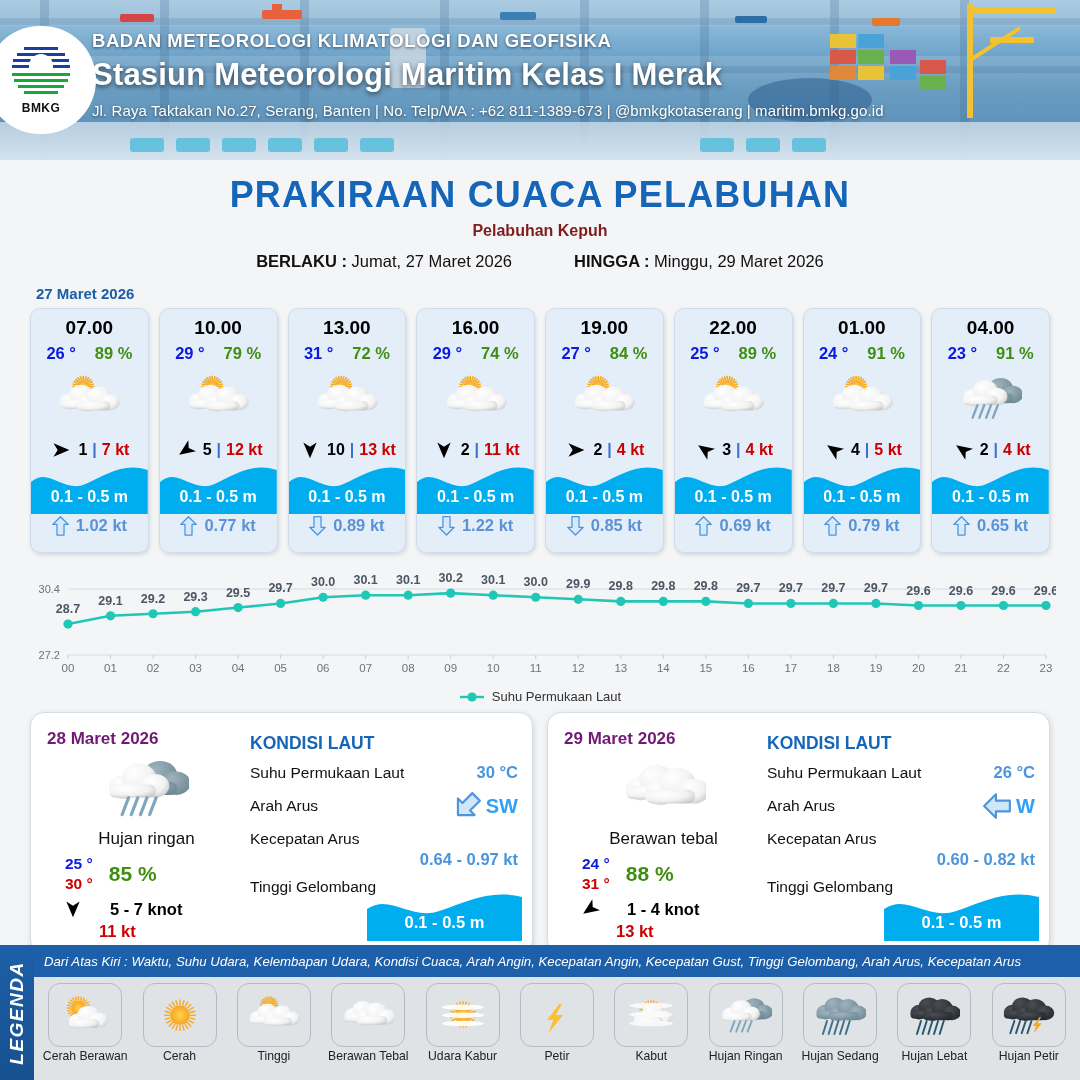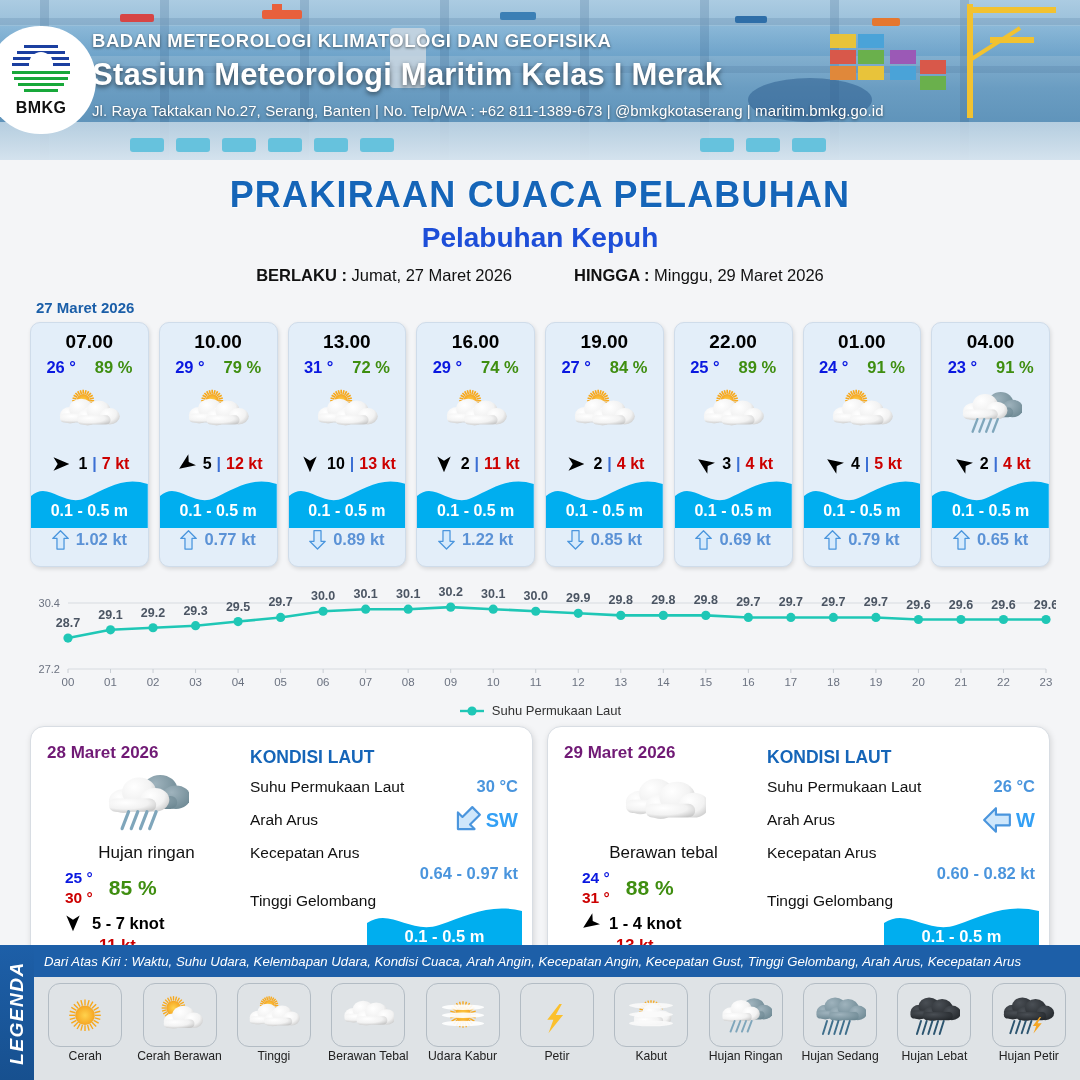--- a/index.html
+++ b/index.html
@@ -26,33 +26,33 @@
   .chair { position:absolute; bottom:8px; width:34px; height:14px; background:#66c2dd; border-radius:3px; }
 
   .logo { position:absolute; left:-14px; top:26px; width:110px; height:108px;
           background:#fff; border-radius:56px; z-index:6;
           display:flex; flex-direction:column; align-items:center; justify-content:center; }
   .logo-mark { width:58px; height:54px; position:relative; }
   .logo-top { position:absolute; top:0; left:0; width:58px; height:26px; overflow:hidden; }
   .lt-line { position:absolute; left:0; width:58px; height:3px; background:#1b3fa0; }
   .logo-bot { position:absolute; top:27px; left:0; width:58px; height:27px; overflow:hidden; }
   .lb-line { position:absolute; left:0; width:58px; height:3px; background:#18a83a; }
-  .logo-text { font-size:16px; font-weight:bold; color:#111; letter-spacing:.4px; margin-top:2px;text-align:right; }
+  .logo-text { font-size:12px; font-weight:bold; color:#111; letter-spacing:.4px; margin-top:2px;text-align:right; }
 
   .hdr-txt { position:absolute; left:92px; top:30px; z-index:5; text-shadow:0 1px 3px rgba(0,0,0,.55); }
   .hdr-l1 { font-size:18.5px; font-weight:bold; color:#fff; letter-spacing:.55px; }
   .hdr-l2 { font-size:31px; font-weight:bold; color:#fff; letter-spacing:.2px; margin-top:5px;
             text-shadow:0 2px 5px rgba(0,0,0,.6); }
   .hdr-l3 { font-size:15px; color:#fff; margin-top:9px; letter-spacing:.1px; }
 
   
   .title-wrap { text-align:center; padding-top:14px; }
   .title-main { font-size:36px; font-weight:bold; color:#1565b8; letter-spacing:1.2px;
                 text-shadow:1px 1px 0 rgba(255,255,255,.9); }
-  .title-sub { font-size:28px; font-weight:bold; color:#1d4ed8; margin-top:6px; }
+  .title-sub { font-size:16px; font-weight:bold; color:#7f1d1d; margin-top:6px; }
   .valid-row { margin-top:12px; font-size:16.5px; color:#111; display:flex;
                justify-content:center; gap:62px; }
   .valid-k { font-weight:bold; }
 
   
   .date-label { margin:14px 0 6px 36px; font-size:15px; font-weight:bold; color:#1a5ea8; }
 
   
   .cards { display:flex; gap:10px; padding:0 30px; }
   .card { width:120px; height:245px; background:#e3eef9; border-radius:10px;
@@ -89,21 +89,21 @@
          box-shadow:1px 2px 6px rgba(0,0,0,.13); position:relative; display:flex; }
   .day-left { width:215px; padding:16px 0 0 16px; position:relative; }
   .day-date { font-size:17px; font-weight:bold; color:#701a75; }
   .day-icon { height:74px; display:flex; align-items:center; justify-content:center; margin-top:2px; }
   .day-cond { text-align:center; font-size:17px; color:#111; margin-top:4px; }
   .day-tt { display:flex; align-items:center; gap:16px; margin:6px 0 0 18px; }
   .tt-col { display:flex; flex-direction:column; }
   .t-min { font-size:15.5px; font-weight:bold; color:#0a18e0; }
   .t-max { font-size:15.5px; font-weight:bold; color:#cc0000; margin-top:2px; }
   .d-hum { font-size:21px; font-weight:bold; color:#3f8e10; }
-  .day-wind { display:flex; align-items:center; gap:7px; margin:6px 0 0 14px; }
+  .day-wind { display:flex; align-items:center; gap:25px; margin:6px 0 0 14px; }
   .dw-txt { font-size:16.5px; font-weight:bold; color:#000; }
   .day-gust { font-size:16.5px; font-weight:bold; color:#cc0000; margin:3px 0 0 52px; }
 
   .day-right { flex:1; padding:20px 14px 0 0; position:relative; }
   .kond-title { font-size:17.5px; font-weight:bold; color:#1565b8; margin-left:4px; }
   .kr { display:flex; align-items:center; margin-top:9px; }
   .kr-lab { font-size:15.5px; color:#111; margin-left:4px; }
   .kr-val { font-size:16.5px; font-weight:bold; color:#4a95dd; margin-left:auto; }
   .kr-cur { font-size:16.5px; font-weight:bold; color:#4a95dd; text-align:right; margin-top:2px; }
   .cur-dir { display:flex; align-items:center; gap:4px; margin-left:auto; }
@@ -1242,20 +1242,79 @@
   <div class="legend-bar">
     <div class="leg-side">
       <span>LEGENDA</span>
     </div>
     <div class="leg-note">Dari Atas Kiri : Waktu, Suhu Udara, Kelembapan Udara, Kondisi Cuaca, Arah Angin, Kecepatan Angin, Kecepatan Gust, Tinggi Gelombang, Arah Arus, Kecepatan Arus</div>
     <div class="leg-items" id="legItems">
         <div class="leg-item">
           <div class="leg-ico-box">
             <svg viewBox="0 0 64 52" width="52" height="42.64">
               <defs>
+                <radialGradient id="gwcerah-berawan" cx="35%" cy="32%" r="78%">
+                  <stop offset="0%" stop-color="#ffffff"></stop>
+                  <stop offset="62%" stop-color="#f2f2f2"></stop>
+                  <stop offset="100%" stop-color="#c9c9c9"></stop>
+                </radialGradient>
+                <radialGradient id="gdcerah-berawan" cx="35%" cy="30%" r="80%">
+                  <stop offset="0%" stop-color="#9fb3bd"></stop>
+                  <stop offset="100%" stop-color="#6d8893"></stop>
+                </radialGradient>
+                <radialGradient id="gkcerah-berawan" cx="35%" cy="30%" r="80%">
+                  <stop offset="0%" stop-color="#4a4f55"></stop>
+                  <stop offset="100%" stop-color="#23272b"></stop>
+                </radialGradient>
+                <radialGradient id="gscerah-berawan" cx="50%" cy="50%" r="50%">
+                  <stop offset="0%" stop-color="#ffd24d"></stop>
+                  <stop offset="100%" stop-color="#f5a623"></stop>
+                </radialGradient>
+              </defs>
+              <g>
+                <line x1="33.18" y1="17" x2="38.58" y2="17" stroke="#f7a81b" stroke-width="1.7"></line>
+                <line x1="32.867199085333645" y1="19.37595883404114" x2="38.083198547294614" y2="20.773581677594752" stroke="#f7a81b" stroke-width="1.7"></line>
+                <line x1="31.950113206741147" y1="21.59" x2="36.626650387177115" y2="24.29" stroke="#f7a81b" stroke-width="1.7"></line>
+                <line x1="30.491240251292506" y1="23.491240251292506" x2="34.309616869699866" y2="27.309616869699866" stroke="#f7a81b" stroke-width="1.7"></line>
+                <line x1="28.59" y1="24.950113206741147" x2="31.290000000000003" y2="29.626650387177115" stroke="#f7a81b" stroke-width="1.7"></line>
+                <line x1="26.37595883404114" y1="25.867199085333645" x2="27.773581677594752" y2="31.083198547294618" stroke="#f7a81b" stroke-width="1.7"></line>
+                <line x1="24" y1="26.18" x2="24" y2="31.580000000000002" stroke="#f7a81b" stroke-width="1.7"></line>
+                <line x1="21.62404116595886" y1="25.867199085333645" x2="20.226418322405248" y2="31.083198547294618" stroke="#f7a81b" stroke-width="1.7"></line>
+                <line x1="19.410000000000004" y1="24.950113206741147" x2="16.71" y2="29.626650387177115" stroke="#f7a81b" stroke-width="1.7"></line>
+                <line x1="17.508759748707494" y1="23.491240251292506" x2="13.690383130300136" y2="27.309616869699866" stroke="#f7a81b" stroke-width="1.7"></line>
+                <line x1="16.049886793258853" y1="21.59" x2="11.373349612822883" y2="24.29" stroke="#f7a81b" stroke-width="1.7"></line>
+                <line x1="15.132800914666355" y1="19.375958834041143" x2="9.916801452705386" y2="20.773581677594755" stroke="#f7a81b" stroke-width="1.7"></line>
+                <line x1="14.82" y1="17" x2="9.419999999999998" y2="17.000000000000004" stroke="#f7a81b" stroke-width="1.7"></line>
+                <line x1="15.132800914666353" y1="14.62404116595886" x2="9.916801452705382" y2="13.226418322405246" stroke="#f7a81b" stroke-width="1.7"></line>
+                <line x1="16.04988679325885" y1="12.410000000000004" x2="11.37334961282288" y2="9.710000000000004" stroke="#f7a81b" stroke-width="1.7"></line>
+                <line x1="17.50875974870749" y1="10.508759748707497" x2="13.69038313030013" y2="6.690383130300143" stroke="#f7a81b" stroke-width="1.7"></line>
+                <line x1="19.409999999999997" y1="9.049886793258857" x2="16.709999999999994" y2="4.373349612822887" stroke="#f7a81b" stroke-width="1.7"></line>
+                <line x1="21.62404116595886" y1="8.132800914666353" x2="20.226418322405248" y2="2.916801452705382" stroke="#f7a81b" stroke-width="1.7"></line>
+                <line x1="24" y1="7.82" x2="23.999999999999996" y2="2.419999999999998" stroke="#f7a81b" stroke-width="1.7"></line>
+                <line x1="26.375958834041136" y1="8.132800914666353" x2="27.773581677594745" y2="2.916801452705382" stroke="#f7a81b" stroke-width="1.7"></line>
+                <line x1="28.59" y1="9.049886793258853" x2="31.290000000000003" y2="4.373349612822885" stroke="#f7a81b" stroke-width="1.7"></line>
+                <line x1="30.491240251292503" y1="10.508759748707492" x2="34.30961686969986" y2="6.690383130300134" stroke="#f7a81b" stroke-width="1.7"></line>
+                <line x1="31.950113206741143" y1="12.409999999999997" x2="36.626650387177115" y2="9.709999999999994" stroke="#f7a81b" stroke-width="1.7"></line>
+                <line x1="32.867199085333645" y1="14.624041165958852" x2="38.083198547294614" y2="13.226418322405236" stroke="#f7a81b" stroke-width="1.7"></line>
+                <circle cx="24" cy="17" r="9" fill="url(#gscerah-berawan)"></circle>
+              </g>
+              <g transform="translate(34,31) scale(1.05)">
+                <ellipse cx="-10" cy="2" rx="11" ry="9" fill="url(#gwcerah-berawan)"></ellipse>
+                <ellipse cx="2" cy="-5" rx="13" ry="11" fill="url(#gwcerah-berawan)"></ellipse>
+                <ellipse cx="14" cy="1" rx="11" ry="9" fill="url(#gwcerah-berawan)"></ellipse>
+                <rect x="-21" y="0" width="36" height="10" rx="5" fill="url(#gwcerah-berawan)"></rect>
+              </g>
+            </svg>
+          </div>
+          <div class="leg-cap">Cerah Berawan</div>
+        </div>
+        <div class="leg-item">
+          <div class="leg-ico-box">
+            <svg viewBox="0 0 64 52" width="52" height="42.64">
+              <defs>
                 <radialGradient id="gwcerah" cx="35%" cy="32%" r="78%">
                   <stop offset="0%" stop-color="#ffffff"></stop>
                   <stop offset="62%" stop-color="#f2f2f2"></stop>
                   <stop offset="100%" stop-color="#c9c9c9"></stop>
                 </radialGradient>
                 <radialGradient id="gdcerah" cx="35%" cy="30%" r="80%">
                   <stop offset="0%" stop-color="#9fb3bd"></stop>
                   <stop offset="100%" stop-color="#6d8893"></stop>
                 </radialGradient>
                 <radialGradient id="gkcerah" cx="35%" cy="30%" r="80%">
@@ -1295,79 +1354,20 @@
                 <circle cx="32" cy="26" r="12" fill="url(#gscerah)"></circle>
               </g>
             </svg>
           </div>
           <div class="leg-cap">Cerah</div>
         </div>
         <div class="leg-item">
           <div class="leg-ico-box">
             <svg viewBox="0 0 64 52" width="52" height="42.64">
               <defs>
-                <radialGradient id="gwcerah-berawan" cx="35%" cy="32%" r="78%">
-                  <stop offset="0%" stop-color="#ffffff"></stop>
-                  <stop offset="62%" stop-color="#f2f2f2"></stop>
-                  <stop offset="100%" stop-color="#c9c9c9"></stop>
-                </radialGradient>
-                <radialGradient id="gdcerah-berawan" cx="35%" cy="30%" r="80%">
-                  <stop offset="0%" stop-color="#9fb3bd"></stop>
-                  <stop offset="100%" stop-color="#6d8893"></stop>
-                </radialGradient>
-                <radialGradient id="gkcerah-berawan" cx="35%" cy="30%" r="80%">
-                  <stop offset="0%" stop-color="#4a4f55"></stop>
-                  <stop offset="100%" stop-color="#23272b"></stop>
-                </radialGradient>
-                <radialGradient id="gscerah-berawan" cx="50%" cy="50%" r="50%">
-                  <stop offset="0%" stop-color="#ffd24d"></stop>
-                  <stop offset="100%" stop-color="#f5a623"></stop>
-                </radialGradient>
-              </defs>
-              <g>
-                <line x1="33.18" y1="17" x2="38.58" y2="17" stroke="#f7a81b" stroke-width="1.7"></line>
-                <line x1="32.867199085333645" y1="19.37595883404114" x2="38.083198547294614" y2="20.773581677594752" stroke="#f7a81b" stroke-width="1.7"></line>
-                <line x1="31.950113206741147" y1="21.59" x2="36.626650387177115" y2="24.29" stroke="#f7a81b" stroke-width="1.7"></line>
-                <line x1="30.491240251292506" y1="23.491240251292506" x2="34.309616869699866" y2="27.309616869699866" stroke="#f7a81b" stroke-width="1.7"></line>
-                <line x1="28.59" y1="24.950113206741147" x2="31.290000000000003" y2="29.626650387177115" stroke="#f7a81b" stroke-width="1.7"></line>
-                <line x1="26.37595883404114" y1="25.867199085333645" x2="27.773581677594752" y2="31.083198547294618" stroke="#f7a81b" stroke-width="1.7"></line>
-                <line x1="24" y1="26.18" x2="24" y2="31.580000000000002" stroke="#f7a81b" stroke-width="1.7"></line>
-                <line x1="21.62404116595886" y1="25.867199085333645" x2="20.226418322405248" y2="31.083198547294618" stroke="#f7a81b" stroke-width="1.7"></line>
-                <line x1="19.410000000000004" y1="24.950113206741147" x2="16.71" y2="29.626650387177115" stroke="#f7a81b" stroke-width="1.7"></line>
-                <line x1="17.508759748707494" y1="23.491240251292506" x2="13.690383130300136" y2="27.309616869699866" stroke="#f7a81b" stroke-width="1.7"></line>
-                <line x1="16.049886793258853" y1="21.59" x2="11.373349612822883" y2="24.29" stroke="#f7a81b" stroke-width="1.7"></line>
-                <line x1="15.132800914666355" y1="19.375958834041143" x2="9.916801452705386" y2="20.773581677594755" stroke="#f7a81b" stroke-width="1.7"></line>
-                <line x1="14.82" y1="17" x2="9.419999999999998" y2="17.000000000000004" stroke="#f7a81b" stroke-width="1.7"></line>
-                <line x1="15.132800914666353" y1="14.62404116595886" x2="9.916801452705382" y2="13.226418322405246" stroke="#f7a81b" stroke-width="1.7"></line>
-                <line x1="16.04988679325885" y1="12.410000000000004" x2="11.37334961282288" y2="9.710000000000004" stroke="#f7a81b" stroke-width="1.7"></line>
-                <line x1="17.50875974870749" y1="10.508759748707497" x2="13.69038313030013" y2="6.690383130300143" stroke="#f7a81b" stroke-width="1.7"></line>
-                <line x1="19.409999999999997" y1="9.049886793258857" x2="16.709999999999994" y2="4.373349612822887" stroke="#f7a81b" stroke-width="1.7"></line>
-                <line x1="21.62404116595886" y1="8.132800914666353" x2="20.226418322405248" y2="2.916801452705382" stroke="#f7a81b" stroke-width="1.7"></line>
-                <line x1="24" y1="7.82" x2="23.999999999999996" y2="2.419999999999998" stroke="#f7a81b" stroke-width="1.7"></line>
-                <line x1="26.375958834041136" y1="8.132800914666353" x2="27.773581677594745" y2="2.916801452705382" stroke="#f7a81b" stroke-width="1.7"></line>
-                <line x1="28.59" y1="9.049886793258853" x2="31.290000000000003" y2="4.373349612822885" stroke="#f7a81b" stroke-width="1.7"></line>
-                <line x1="30.491240251292503" y1="10.508759748707492" x2="34.30961686969986" y2="6.690383130300134" stroke="#f7a81b" stroke-width="1.7"></line>
-                <line x1="31.950113206741143" y1="12.409999999999997" x2="36.626650387177115" y2="9.709999999999994" stroke="#f7a81b" stroke-width="1.7"></line>
-                <line x1="32.867199085333645" y1="14.624041165958852" x2="38.083198547294614" y2="13.226418322405236" stroke="#f7a81b" stroke-width="1.7"></line>
-                <circle cx="24" cy="17" r="9" fill="url(#gscerah-berawan)"></circle>
-              </g>
-              <g transform="translate(34,31) scale(1.05)">
-                <ellipse cx="-10" cy="2" rx="11" ry="9" fill="url(#gwcerah-berawan)"></ellipse>
-                <ellipse cx="2" cy="-5" rx="13" ry="11" fill="url(#gwcerah-berawan)"></ellipse>
-                <ellipse cx="14" cy="1" rx="11" ry="9" fill="url(#gwcerah-berawan)"></ellipse>
-                <rect x="-21" y="0" width="36" height="10" rx="5" fill="url(#gwcerah-berawan)"></rect>
-              </g>
-            </svg>
-          </div>
-          <div class="leg-cap">Cerah Berawan</div>
-        </div>
-        <div class="leg-item">
-          <div class="leg-ico-box">
-            <svg viewBox="0 0 64 52" width="52" height="42.64">
-              <defs>
                 <radialGradient id="gwberawan" cx="35%" cy="32%" r="78%">
                   <stop offset="0%" stop-color="#ffffff"></stop>
                   <stop offset="62%" stop-color="#f2f2f2"></stop>
                   <stop offset="100%" stop-color="#c9c9c9"></stop>
                 </radialGradient>
                 <radialGradient id="gdberawan" cx="35%" cy="30%" r="80%">
                   <stop offset="0%" stop-color="#9fb3bd"></stop>
                   <stop offset="100%" stop-color="#6d8893"></stop>
                 </radialGradient>
                 <radialGradient id="gkberawan" cx="35%" cy="30%" r="80%">

